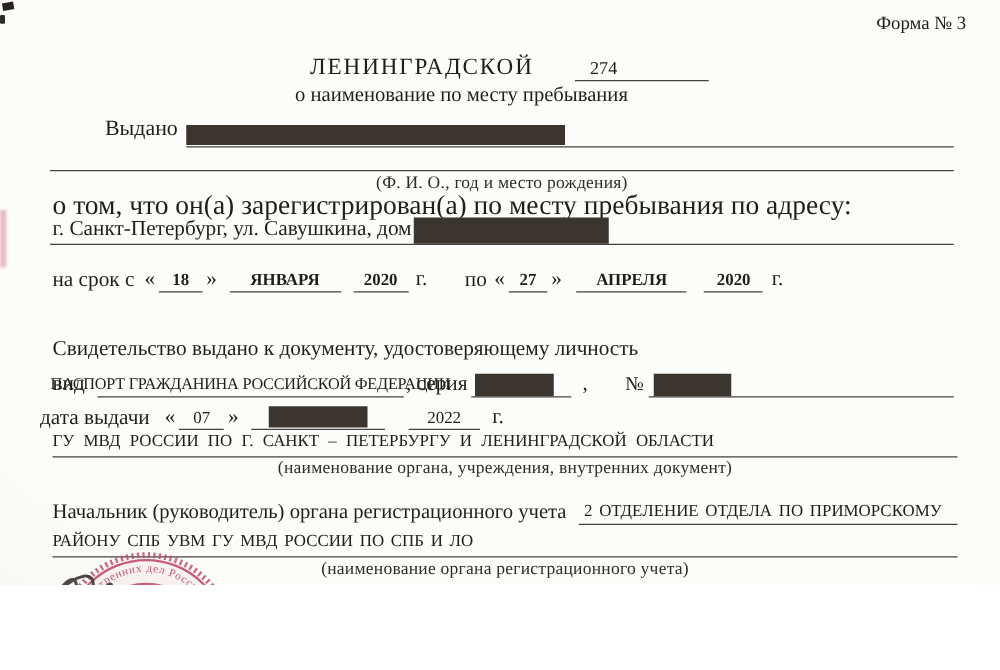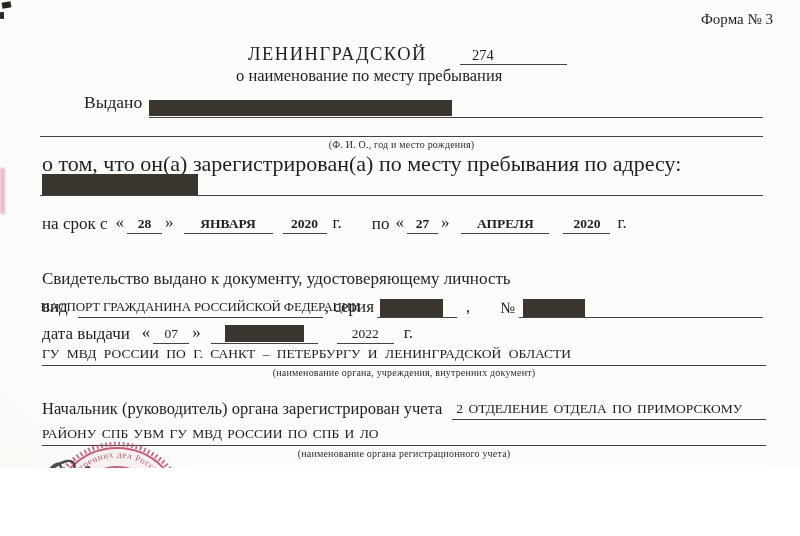--- a/index.html
+++ b/index.html
@@ -10,21 +10,21 @@
   }
   .page {
     position:relative; width:800px; height:468px; overflow:hidden;
     background: radial-gradient(120% 140% at 60% 35%, #fcfcfa 55%, #f0f0eb 100%);
   }
   .abs { position:absolute; }
   .blank {
     border-bottom:1.4px solid #45413c;
     display:inline-flex; align-items:flex-end; justify-content:center;
   }
-  .cap { font-size:10px; color:#2e2c29; text-align:center; letter-spacing:.2px; }
+  .cap { font-size:14px; color:#2e2c29; text-align:center; letter-spacing:.2px; }
   .redact { background:#3a362f; display:inline-block; }
   .caps-val { font-size:13px; letter-spacing:0; white-space:nowrap; }
   .bold-val { font-weight:bold; font-size:13.5px; white-space:nowrap; }
 
   
   .form-label { top:11px; right:27px; font-size:15px; }
   .title-heading { left:248px; top:44px; font-size:18.5px; letter-spacing:1.5px; }
   .title-number-blank { left:460px; top:44px; width:107px; height:21px; justify-content:flex-start; }
   .title-number { font-size:14.5px; padding-left:12px; }
   .title-subtitle { left:236px; top:66px; font-size:16.5px; }
@@ -69,21 +69,21 @@
   .type-blank .caps-val { padding-bottom:2px; letter-spacing:-.2px; }
   .series-label { font-size:17px; margin-left:2px; padding-bottom:1px; white-space:nowrap; }
   .series-blank { margin-left:3px; width:80px; height:23px; justify-content:flex-start; }
   .series-redact { width:63px; height:18px; margin-left:3px; }
   .vid-comma { font-size:17px; margin-left:9px; padding-bottom:1px; }
   .num-sign { font-size:15.5px; margin-left:30px; padding-bottom:1px; }
   .num-blank { margin-left:4px; flex:1; height:23px; justify-content:flex-start; }
   .num-redact { width:62px; height:18px; margin-left:4px; }
 
   
-  .date-row { left:42px; top:320px; height:24px; display:flex; align-items:flex-end; font-size:17px; }
+  .date-row { left:32px; top:320px; height:24px; display:flex; align-items:flex-end; font-size:17px; }
   .date-row .blank { height:21px; }
   .plain-val { font-size:13.5px; padding-bottom:1px; }
   .d-day { width:36px; }
   .d-month { width:107px; margin-left:10px; }
   .d-month-redact { width:79px; height:17px; margin-bottom:1px; }
   .d-year { width:57px; margin-left:19px; }
 
   
   .issuer-block { left:42px; right:34px; top:344px; }
   .issuer-line { border-bottom:1.4px solid #45413c; padding-bottom:3px; }
@@ -138,28 +138,29 @@
         <span class="redact issued-redact"></span>
       </span>
     </span>
   </div>
   <div class="abs fio-line">
     <div class="cap">(Ф. И. О., год и место рождения)</div>
   </div>
 
   <div class="abs statement-text">о том, что он(а) зарегистрирован(а) по месту пребывания по адресу:</div>
   <div class="abs address-row">
+    <span class="address-prefix">г. Санкт-Петербург, ул. Савушкина, дом</span>
     <span class="redact address-redact"></span>
   </div>
 
   <div class="abs period-row">
     <span class="pr-prefix">на срок с</span>
     <span class="q ml8">«</span>
     <span class="blank w35 ml3">
-        <span class="bold-val">28</span>
+        <span class="bold-val">18</span>
       </span>
     <span class="q ml3">»</span>
     <span class="blank w89 ml10">
         <span class="bold-val">ЯНВАРЯ</span>
       </span>
     <span class="blank w44 ml10">
         <span class="bold-val">2020</span>
       </span>
     <span class="q ml6">г.</span>
     <span class="ml30">по</span>
@@ -212,21 +213,21 @@
   </div>
 
   <div class="abs issuer-block">
     <div class="issuer-line">
       <span class="issuer-text">ГУ МВД РОССИИ ПО Г. САНКТ – ПЕТЕРБУРГУ И ЛЕНИНГРАДСКОЙ ОБЛАСТИ</span>
     </div>
     <div class="cap">(наименование органа, учреждения, внутренних документ)</div>
   </div>
 
   <div class="abs authority-row">
-    <span class="authority-label">Начальник (руководитель) органа зарегистрирован учета</span>
+    <span class="authority-label">Начальник (руководитель) органа регистрационного учета</span>
     <span class="blank authority-blank">
       <span class="caps-val">2 ОТДЕЛЕНИЕ ОТДЕЛА ПО ПРИМОРСКОМУ</span>
     </span>
   </div>
   <div class="abs authority-row2">
     <div class="authority-line2">
       <span class="caps-val">РАЙОНУ СПБ УВМ ГУ МВД РОССИИ ПО СПБ И ЛО</span>
     </div>
     <div class="cap">(наименование органа регистрационного учета)</div>
   </div>

